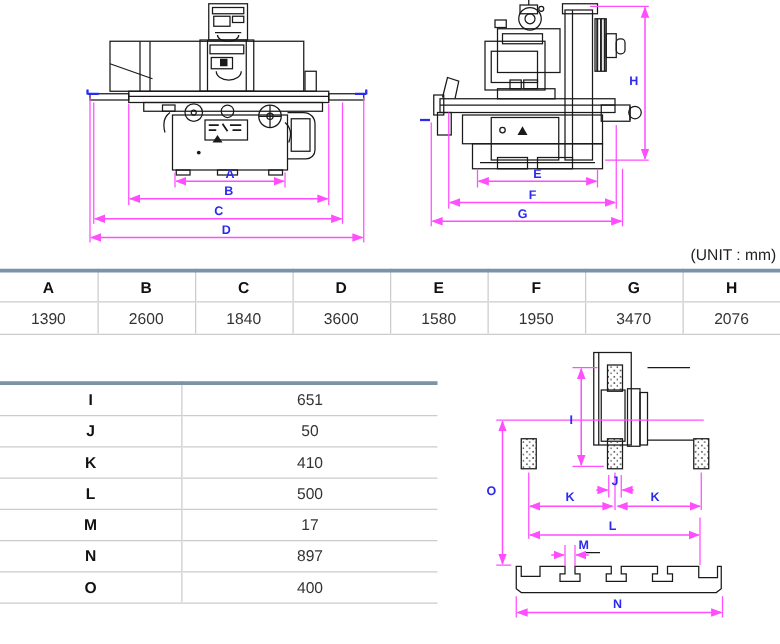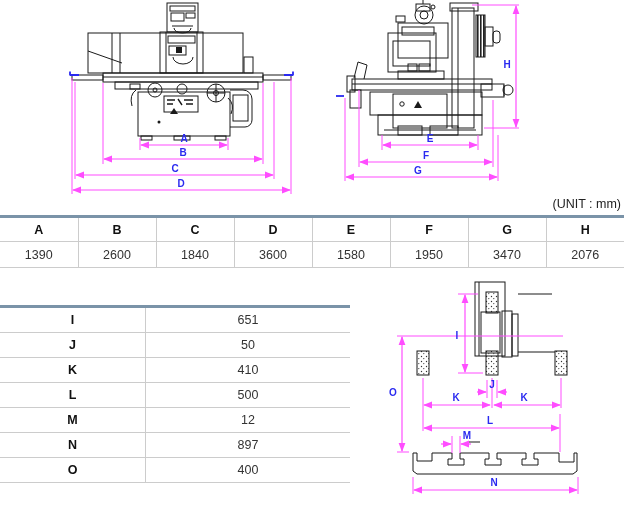--- a/index.html
+++ b/index.html
@@ -204,21 +204,21 @@
       <tr>
         <th>K</th>
         <td>410</td>
       </tr>
       <tr>
         <th>L</th>
         <td>500</td>
       </tr>
       <tr>
         <th>M</th>
-        <td>12</td>
+        <td>17</td>
       </tr>
       <tr>
         <th>N</th>
         <td>897</td>
       </tr>
       <tr>
         <th>O</th>
         <td>400</td>
       </tr>
     </tbody>

